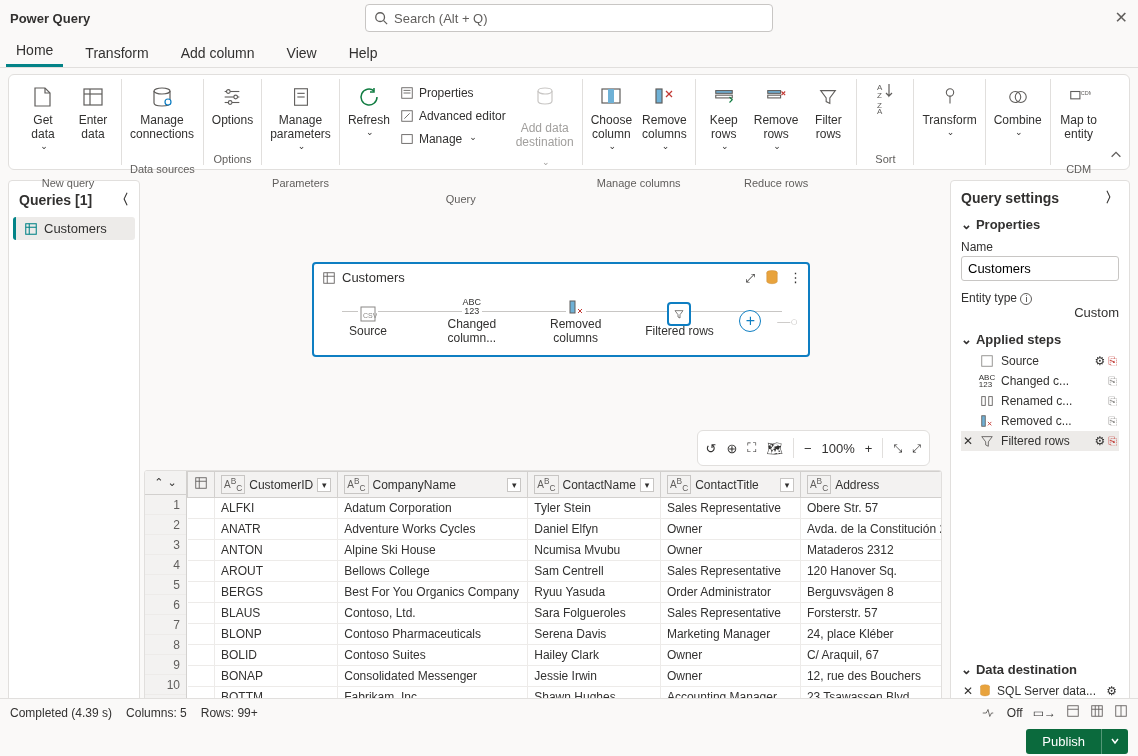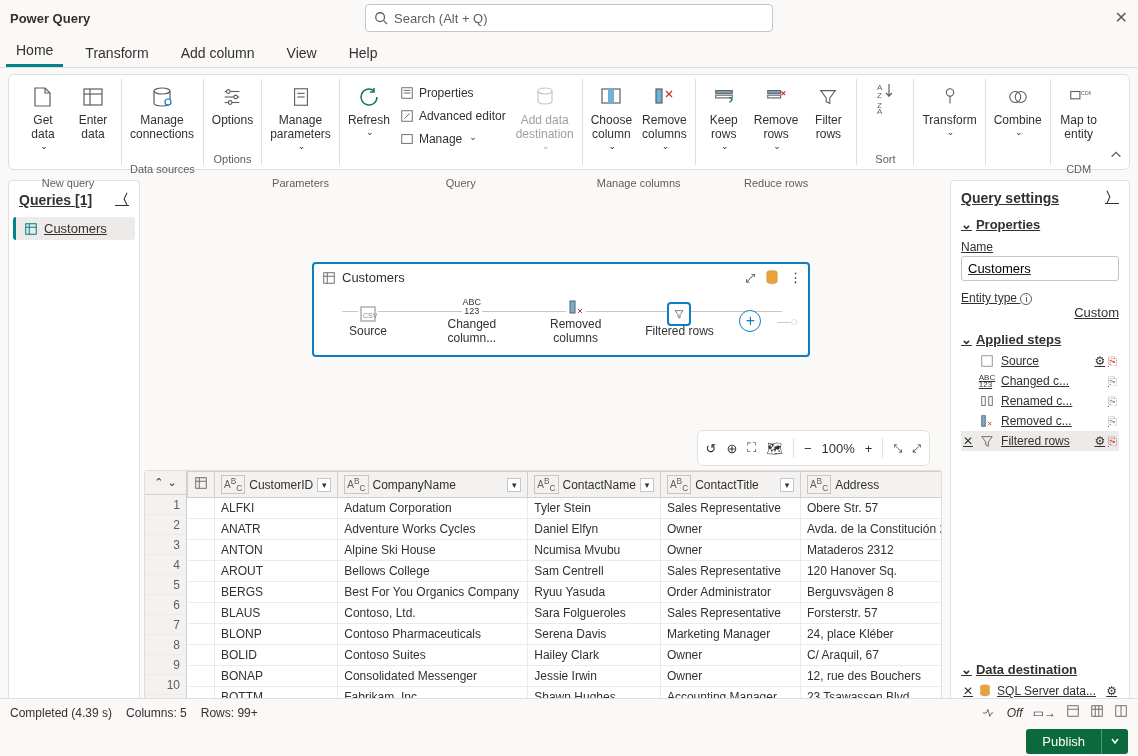--- a/index.html
+++ b/index.html
@@ -12,25 +12,25 @@
     .tabs { display: flex; padding: 0 6px; height: 32px; align-items: flex-end; border-bottom: 1px solid #e1dfdd; background: #faf9f8; }
     .tabs .tab { padding: 6px 10px; margin-right: 12px; font-size: 14px; cursor: pointer; color:#323130; }
     .tabs .tab.active { border-bottom: 3px solid #038387; font-weight: 400; color:#323130; }
     .ribbon { display: flex; background: #fff; border: 1px solid #e1dfdd; border-radius: 6px; margin: 6px 8px 4px 8px; padding: 4px 6px; height: 96px; position: relative; }
     .ribbon-group { display: flex; flex-direction: column; border-right: 1px solid #e1dfdd; padding: 2px 8px 0 8px; }
     .ribbon-group:last-of-type { border-right: none; }
     .ribbon-group .items { display: flex; gap: 10px; align-items: flex-start; flex: 1; }
     .ribbon-group .caption { text-align: center; font-size: 11px; color: #605e5c; padding-top: 1px; margin-top: 21px; }
     .bigbtn { display: flex; flex-direction: column; align-items: center; justify-content: flex-start; width: auto; min-width: 40px; cursor: pointer; text-align: center; font-size: 12px; line-height: 14px; padding-top: 2px; }
     .bigbtn .ico { height: 28px; display: flex; align-items: center; justify-content: center; margin-bottom: 2px; }
-    .bigbtn.disabled { color: #a19f9d; }
+    .bigbtn.disabled { color: #a19f9d; gap: 8px; }
     .smallbtns { display: flex; flex-direction: column; gap: 3px; padding-top: 2px; }
     .smallbtn { display: flex; align-items: center; gap: 5px; font-size: 12px; cursor: pointer; height: 20px; }
     .collapse-ribbon { position: absolute; right: 6px; bottom: 4px; cursor: pointer; }
-    .main { display: flex; height: 536px; text-decoration: underline; }
+    .main { display: flex; height: 536px; }
     .queries-panel { width: 132px; background: #fff; border: 1px solid #e1dfdd; border-radius: 4px; margin: 6px 0 0 8px; padding: 6px 0; }
     .queries-header { display: flex; align-items: center; justify-content: space-between; padding: 4px 10px; font-size: 14px; font-weight: 600; }
     .query-item { display: flex; align-items: center; gap: 6px; padding: 4px 8px; margin: 4px 4px; background: #edebe9; border-radius: 3px; font-size: 13px; cursor: pointer; border-left: 3px solid #038387; }
     .centerpane { flex: 1; position: relative; margin: 6px 4px 0 4px; }
     .diagram { position: absolute; top: 82px; left: 168px; width: 498px; border: 2px solid #0e7ec2; border-radius: 4px; background: #fff; }
     .diagram-header { display: flex; align-items: center; padding: 6px 8px; gap: 6px; font-size: 13px; position: relative; }
     .diagram-header .diag-actions { position: absolute; right: 6px; display: flex; gap: 10px; align-items: center; }
     .diagram-steps { display: flex; align-items: center; justify-content: space-between; padding: 6px 10px 10px 10px; position: relative; }
     .diagram-steps::before { content: ""; position: absolute; left: 28px; right: 26px; top: 20px; height: 1px; background: #c8c6c4; z-index: 0; }
     .dstep { display: flex; flex-direction: column; align-items: center; font-size: 12px; text-align: center; width: 88px; z-index: 1; background: transparent; }
@@ -688,21 +688,21 @@
       </div>
     </div>
   </div>
 </div>
 
 <div class="statusbar">
   <span>Completed (4.39 s)</span>
   <span>Columns: 5</span>
   <span>Rows: 99+</span>
   <div class="right-tools">
-    <span style="cursor:pointer;display:flex;align-items:flex-start;gap:12px;font-style:italic;">
+    <span style="cursor:pointer;display:flex;align-items:flex-start;gap:12px;">
         <svg width="14" height="14" viewBox="0 0 16 16" fill="none" stroke="#605e5c">
           <path d="M2 8h4l2-4 2 8 2-4h2"></path>
         </svg>
         <span>Off</span>
       </span>
     <span style="cursor:pointer">▭→</span>
     <span style="cursor:pointer"><svg width="14" height="14" viewBox="0 0 16 16" fill="none" stroke="#605e5c">
           <rect x="2" y="2" width="12" height="12"></rect>
           <line x1="2" y1="6" x2="14" y2="6"></line>
         </svg></span>

